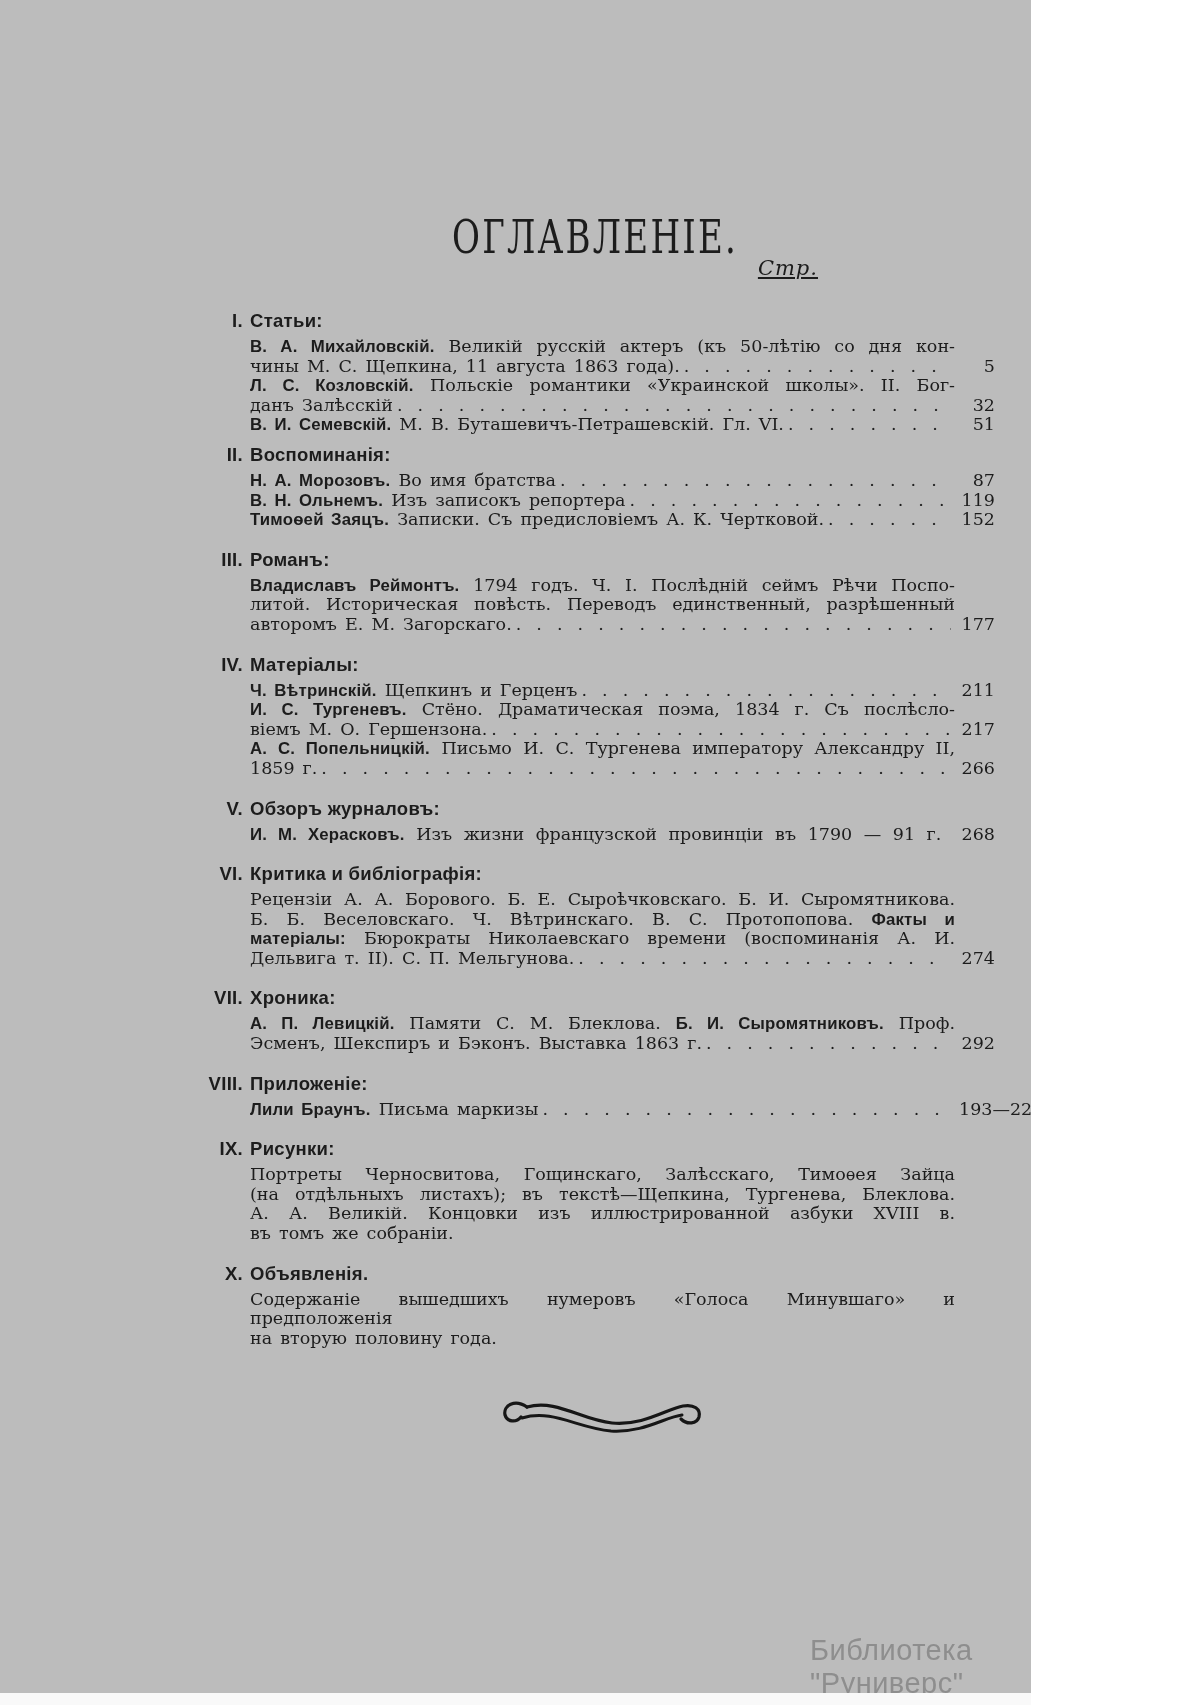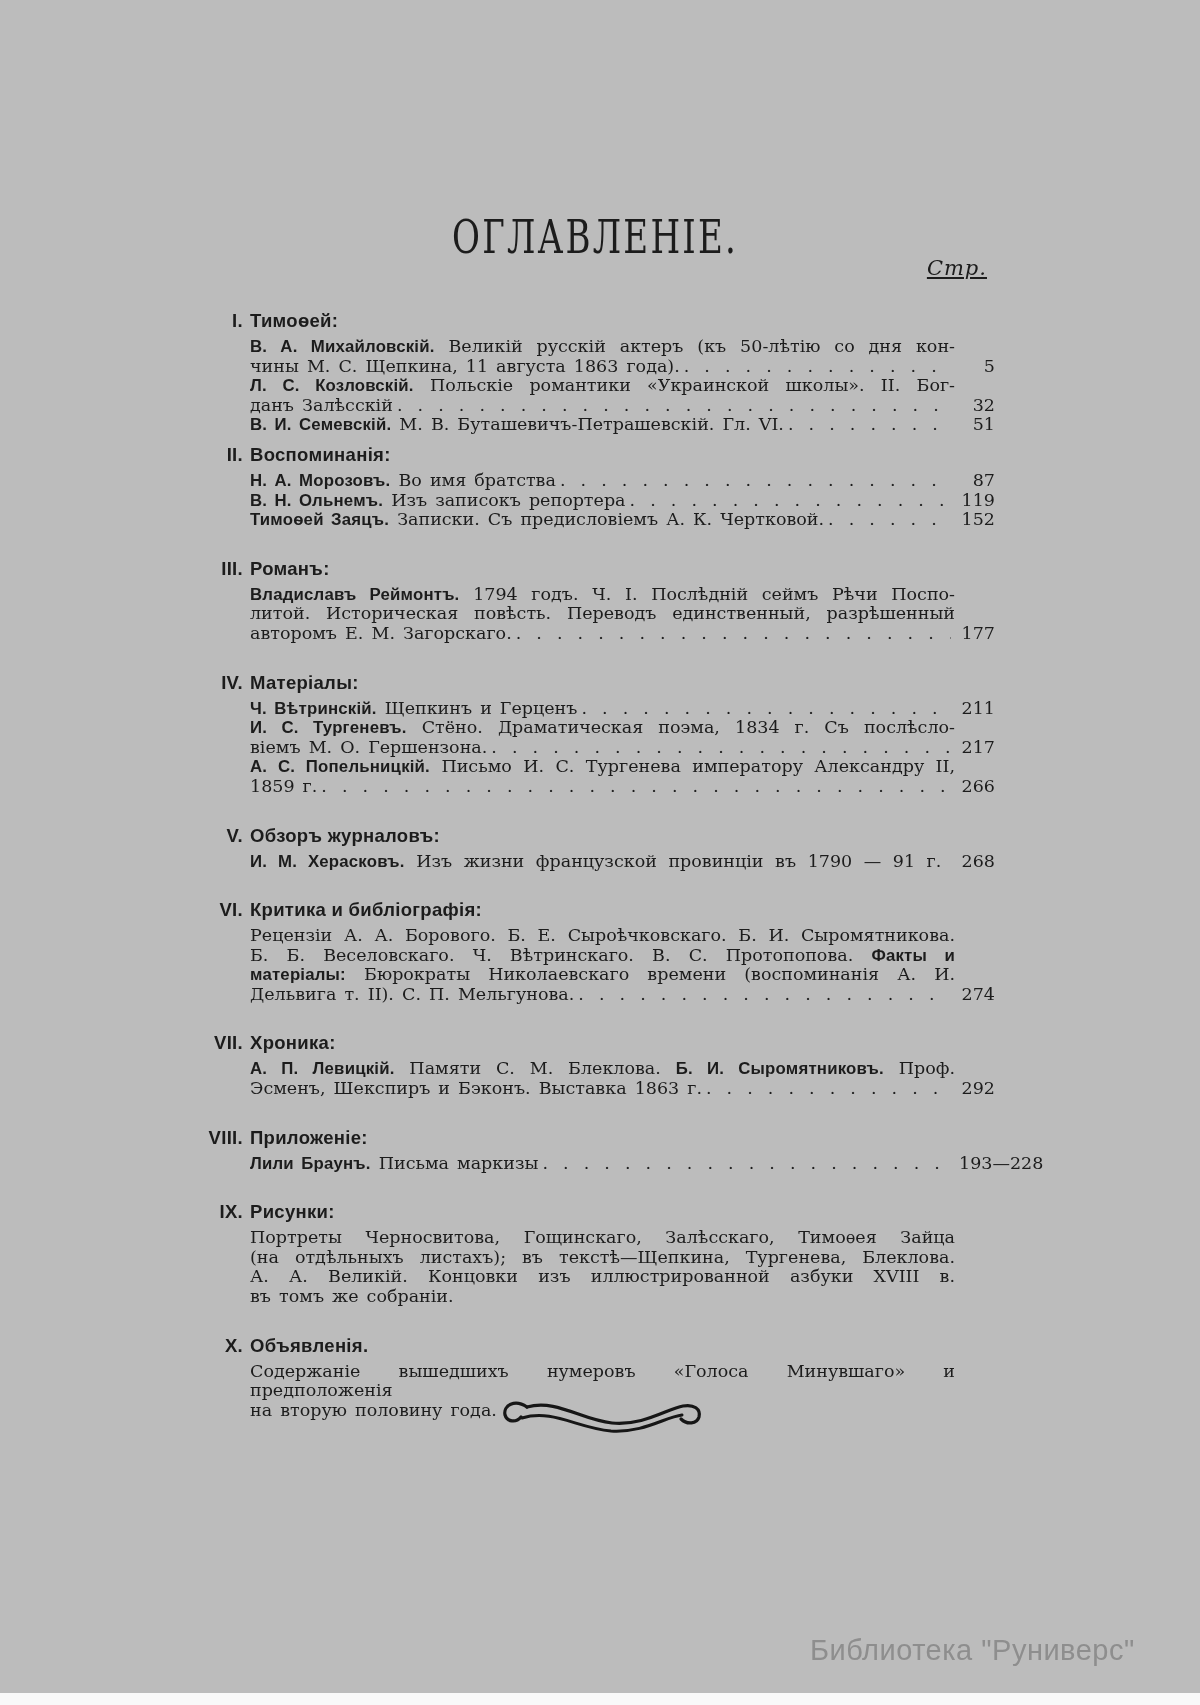--- a/index.html
+++ b/index.html
@@ -1,34 +1,34 @@
 <!DOCTYPE html>
 <html><head>
 <meta charset="utf-8">
 <style>
   html,body { margin:0; padding:0; background:#ffffff; }
   .page {
-    position:relative; width:1200px; height:1705px;
+    position:relative; width:1031px; height:1705px;
     background:#bcbcbc; overflow:hidden;
     font-family:"DejaVu Serif", serif; color:#1c1c1c;
   }
   .white-strip {
     position:absolute; left:0; bottom:0; width:100%; height:12px; background:#f9f9f9;
   }
   .title {
     position:absolute; top:210px; left:452px;
     font-size:46px; letter-spacing:3px; white-space:nowrap;
     transform:scaleX(0.74); transform-origin:left top;
   }
   .page-col-header {
     position:absolute; top:256px; right:213px;
     font-style:italic; font-size:21px; letter-spacing:1px;text-decoration:underline;
   }
   .toc { position:absolute; left:250px; top:311px; width:745px; }
-  .toc-section { position:relative; margin-top:29px; }
+  .toc-section { position:relative; margin-top:20px; }
   .toc-section:first-child { margin-top:0; }
   .toc-section:nth-child(2) { margin-top:10px; }
   .heading {
     position:relative;
     font-family:"Liberation Sans", sans-serif; font-weight:700;
     font-size:18.5px; line-height:20px; letter-spacing:0.3px;
     margin-bottom:6px;
   }
   .heading .num { position:absolute; right:calc(100% + 7px); top:0; white-space:nowrap; }
   .line {
@@ -59,21 +59,21 @@
 <body>
 
 <div class="page">
 
   <div class="title">ОГЛАВЛЕНІЕ.</div>
 
   <div class="page-col-header">Стр.</div>
 
   <div class="toc">
       <div class="toc-section">
-        <div class="heading"><span class="num">I.</span><span> Тимоѳей:</span></div>
+        <div class="heading"><span class="num">I.</span><span> Статьи:</span></div>
         <div class="entry">
           <div class="line just">
             <span class="text"><span class="bold">В. А. Михайловскій.</span><span> Великій русскій актеръ (къ 50-лѣтію со дня кон-</span></span>
           </div>
           <div class="line">
             <span class="text"><span>чины М. С. Щепкина, 11 августа 1863 года).</span></span>
             <span class="leader"> . . . . . . . . . . . . . . . . . . . . . . . . . . . . . . . . . . . . . . . . . . . . . . . . . . . . . . . . . . . .</span>
             <span class="pagenum">5</span>
           </div>
         </div>

